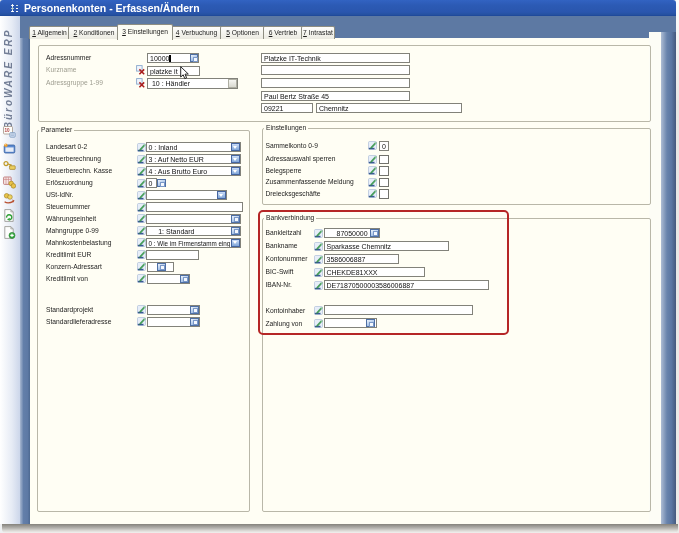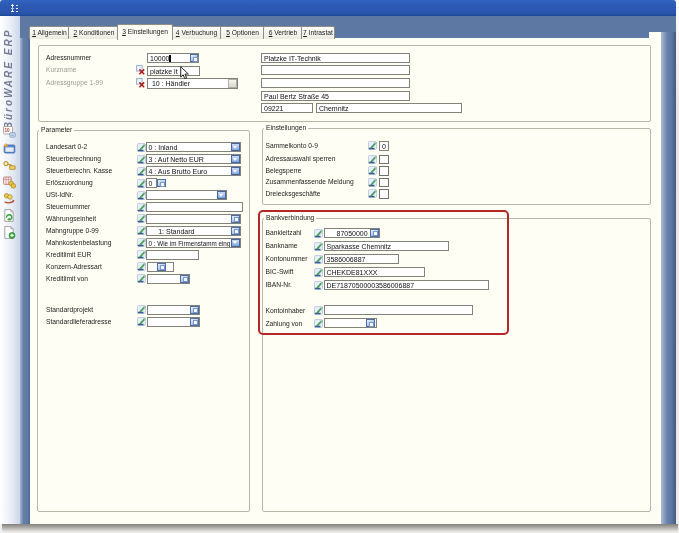--- a/index.html
+++ b/index.html
@@ -56,20 +56,21 @@
 <div class="abs" id="page"></div>
 <div class="abs" id="rstrip"></div>
 <div class="abs" id="rband"></div>
 <div class="abs" id="outr"></div>
 <div class="abs" id="bottombar"></div>
 <div class="abs" id="title">
       <span class="dots" style="position:absolute;left:11px;top:4px;width:8px;height:8px;background:
 radial-gradient(circle 1.1px at 1.5px 1.5px,#fff 90%,transparent),radial-gradient(circle 1.1px at 6px 1.5px,#cfe0d8 90%,transparent),
 radial-gradient(circle 1.1px at 1.5px 4.5px,#bcd4cc 90%,transparent),radial-gradient(circle 1.1px at 6px 4.5px,#fff 90%,transparent),
 radial-gradient(circle 1.1px at 1.5px 7.5px,#fff 90%,transparent),radial-gradient(circle 1.1px at 6px 7.5px,#fff 90%,transparent);"></span>
+      <span class="txt">Personenkonten - Erfassen/Ändern</span>
     </div>
 <div class="abs" id="vlogo">BüroWARE ERP</div>
 
 <svg class="ic" style="left:3px;top:125px;" width="13" height="13" viewBox="0 0 13 13">
       <rect x="0.5" y="1.5" width="9" height="7.5" rx="1" fill="#fdfdfa" stroke="#9a8878" stroke-width="0.7"></rect>
       <text x="1.4" y="7" font-size="4.6" font-weight="bold" fill="#b04040" font-family="Liberation Sans">10</text>
       <rect x="6.8" y="7.6" width="5.4" height="4.6" rx="0.8" fill="#d4e0f2" stroke="#7090b8" stroke-width="0.7"></rect>
       <path d="M7.8 9 H11 M7.8 10.4 H11" stroke="#8aa4c6" stroke-width="0.6"></path>
     </svg>
 <svg class="ic" style="left:3px;top:142px;" width="13" height="13" viewBox="0 0 13 13">

